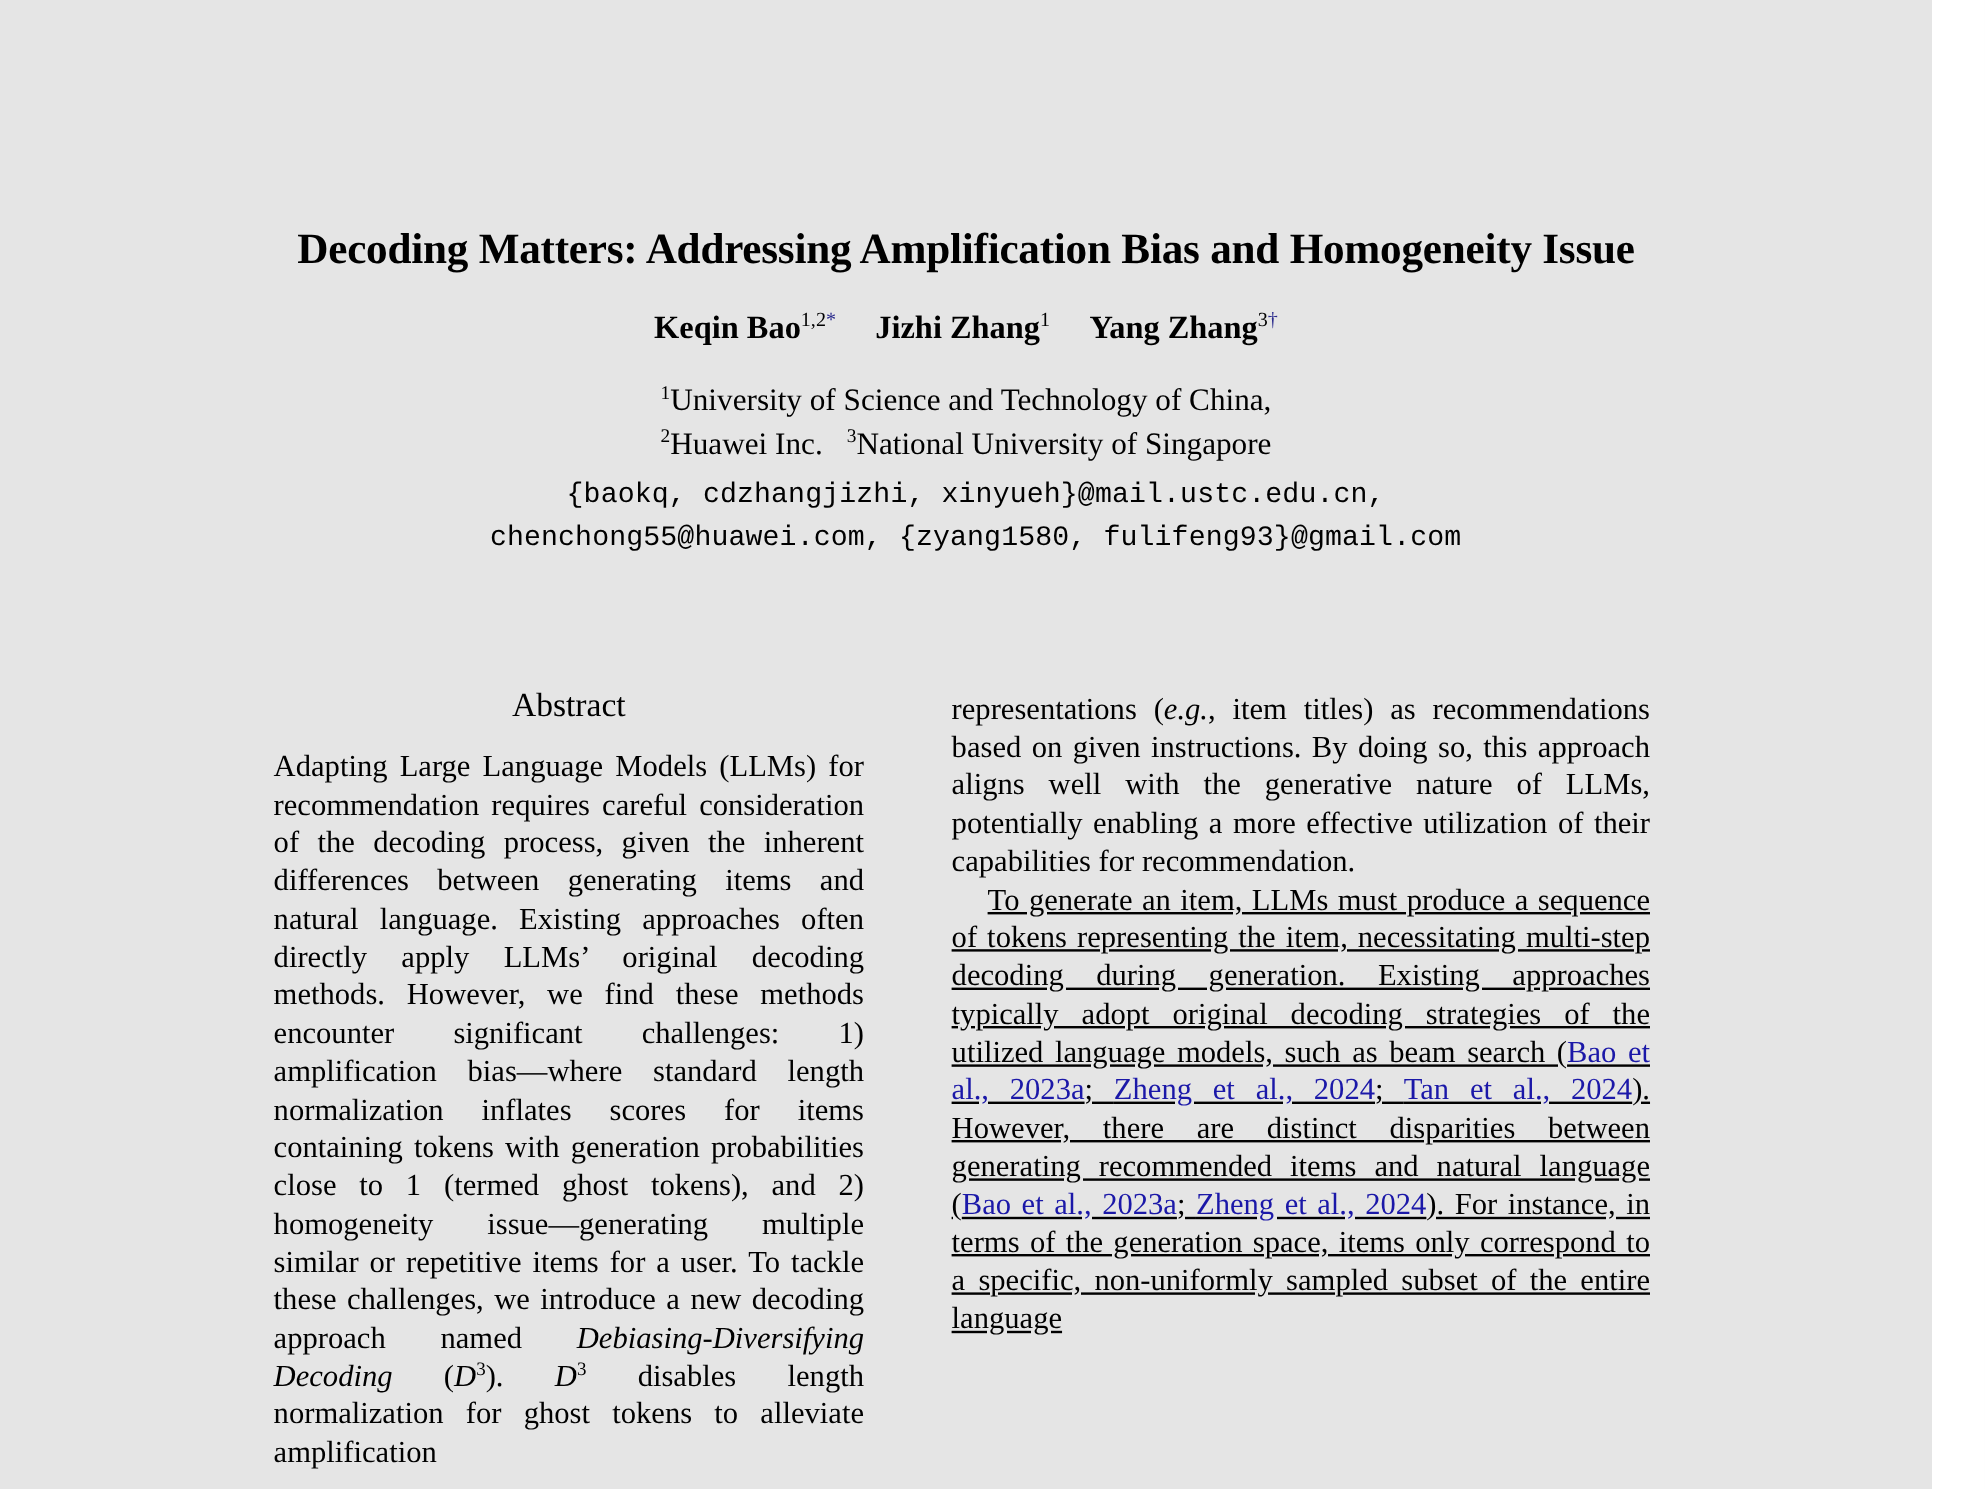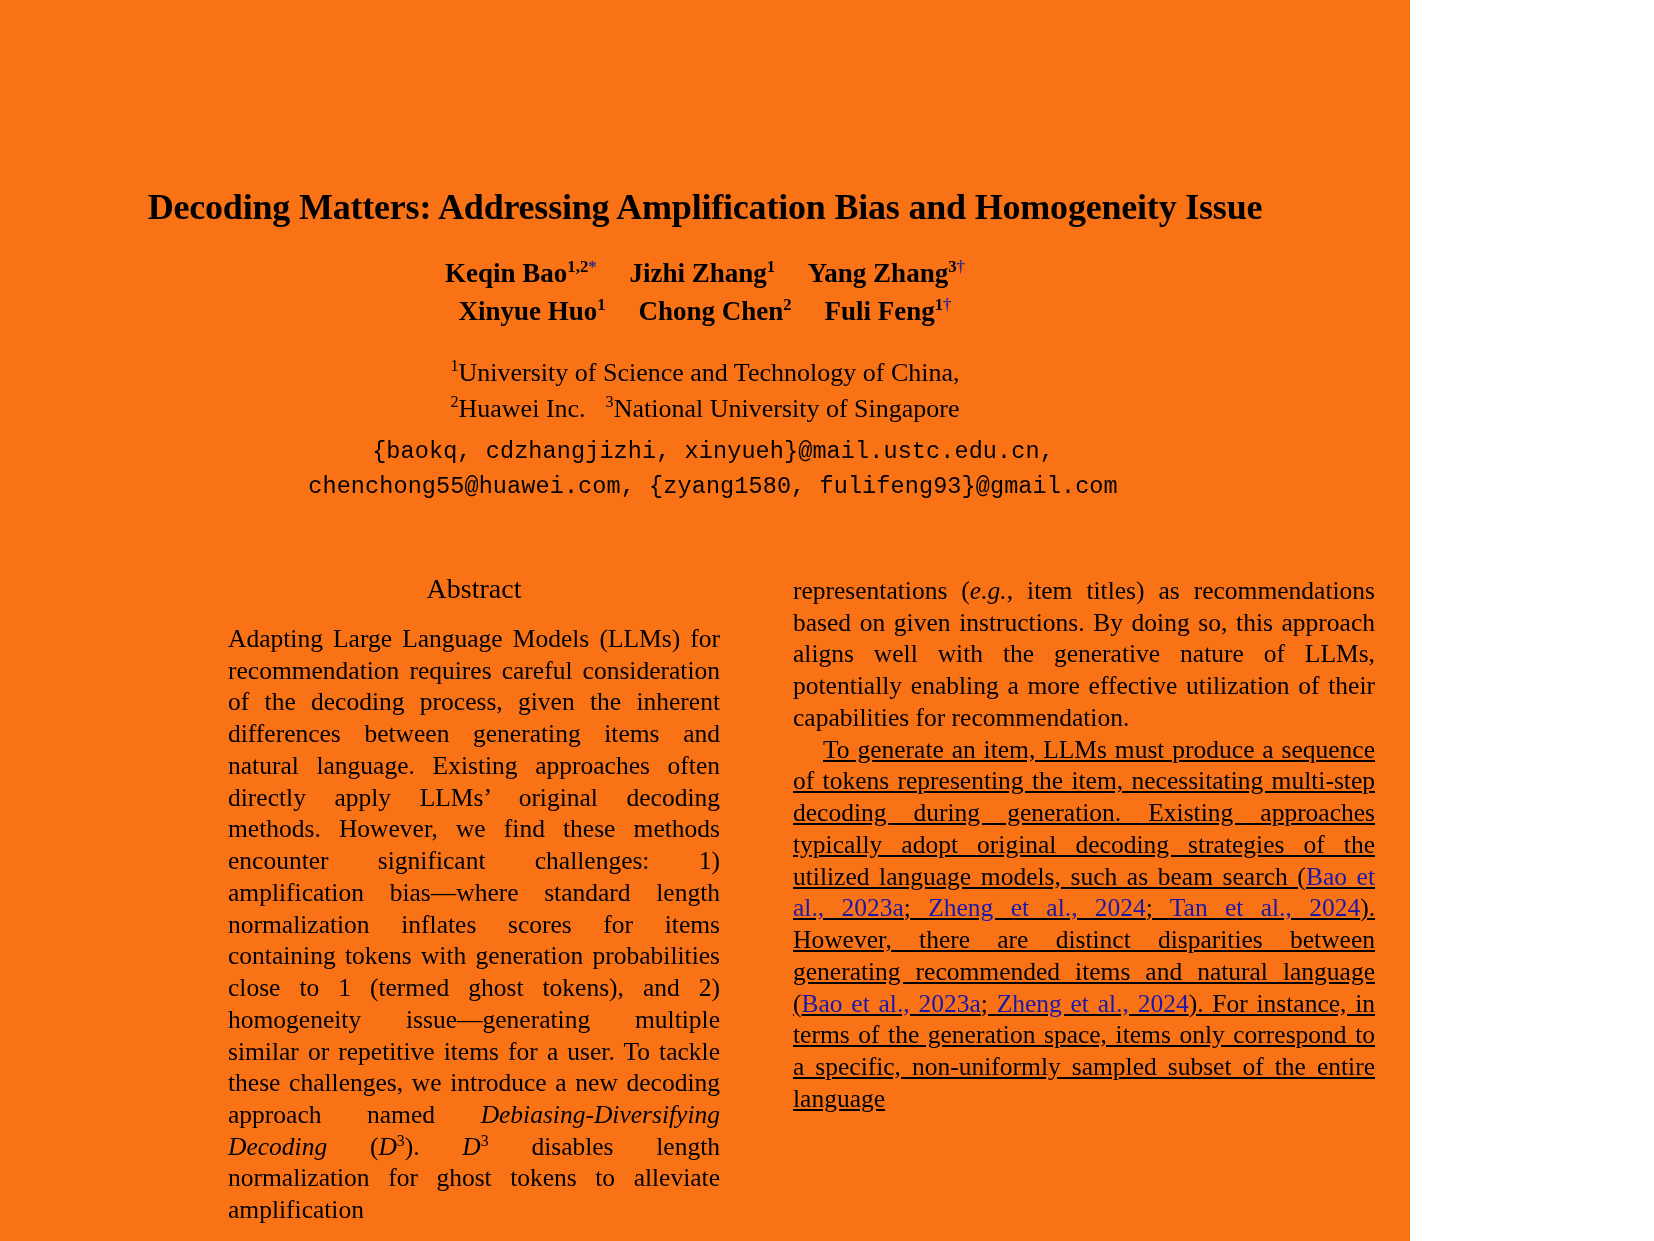--- a/index.html
+++ b/index.html
@@ -9,23 +9,23 @@
   }
   body {
     width: 1654px;
     height: 1241px;
     overflow: hidden;
     font-family: "Liberation Serif", "DejaVu Serif", serif;
     color: #000000;
   }
   .page {
     position: relative;
-    width: 1410px;
+    width: 1610px;
     height: 1241px;
-    background: #f97316;
+    background: #e5e5e5;
     box-sizing: border-box;
   }
 
   
   .title-block {
     padding-top: 186px;
     text-align: center;
   }
   .paper-title {
     font-size: 36px;
@@ -51,21 +51,21 @@
   .author-row {
     display: block;
     white-space: nowrap;
   }
   .author {
     display: inline-block;
     margin: 0 13px;
   }
   .author sup {
     font-size: 0.62em;
-    font-weight: bold;
+    font-weight: normal;
     vertical-align: super;
     line-height: 0;
   }
   .marker {
     color: #2a2a8c;
   }
 
   
   .affiliations {
     margin-top: 24px;
@@ -153,25 +153,20 @@
     <h1 class="paper-title">
       <span class="title-line">Decoding Matters: Addressing Amplification Bias and Homogeneity Issue</span>
     </h1>
 
     <div class="authors">
       <span class="author-row">
         <span class="author"><span>Keqin Bao</span><sup><span>1,2</span><span class="marker">*</span></sup></span>
         <span class="author"><span>Jizhi Zhang</span><sup><span>1</span><span class="marker"></span></sup></span>
         <span class="author"><span>Yang Zhang</span><sup><span>3</span><span class="marker">†</span></sup></span>
       </span>
-      <span class="author-row">
-        <span class="author"><span>Xinyue Huo</span><sup><span>1</span><span class="marker"></span></sup></span>
-        <span class="author"><span>Chong Chen</span><sup><span>2</span><span class="marker"></span></sup></span>
-        <span class="author"><span>Fuli Feng</span><sup><span>1</span><span class="marker">†</span></sup></span>
-      </span>
     </div>
 
     <div class="affiliations">
       <span class="affil-row"><sup>1</sup><span>University of Science and Technology of China,</span></span>
       <span class="affil-row"><sup>2</sup><span>Huawei Inc.</span><span class="affil-sep"></span><sup>3</sup><span>National University of Singapore</span></span>
     </div>
 
     <div class="emails">
       <span class="email-row">{baokq, cdzhangjizhi, xinyueh}@mail.ustc.edu.cn,</span>
       <span class="email-row">chenchong55@huawei.com, {zyang1580, fulifeng93}@gmail.com</span>

